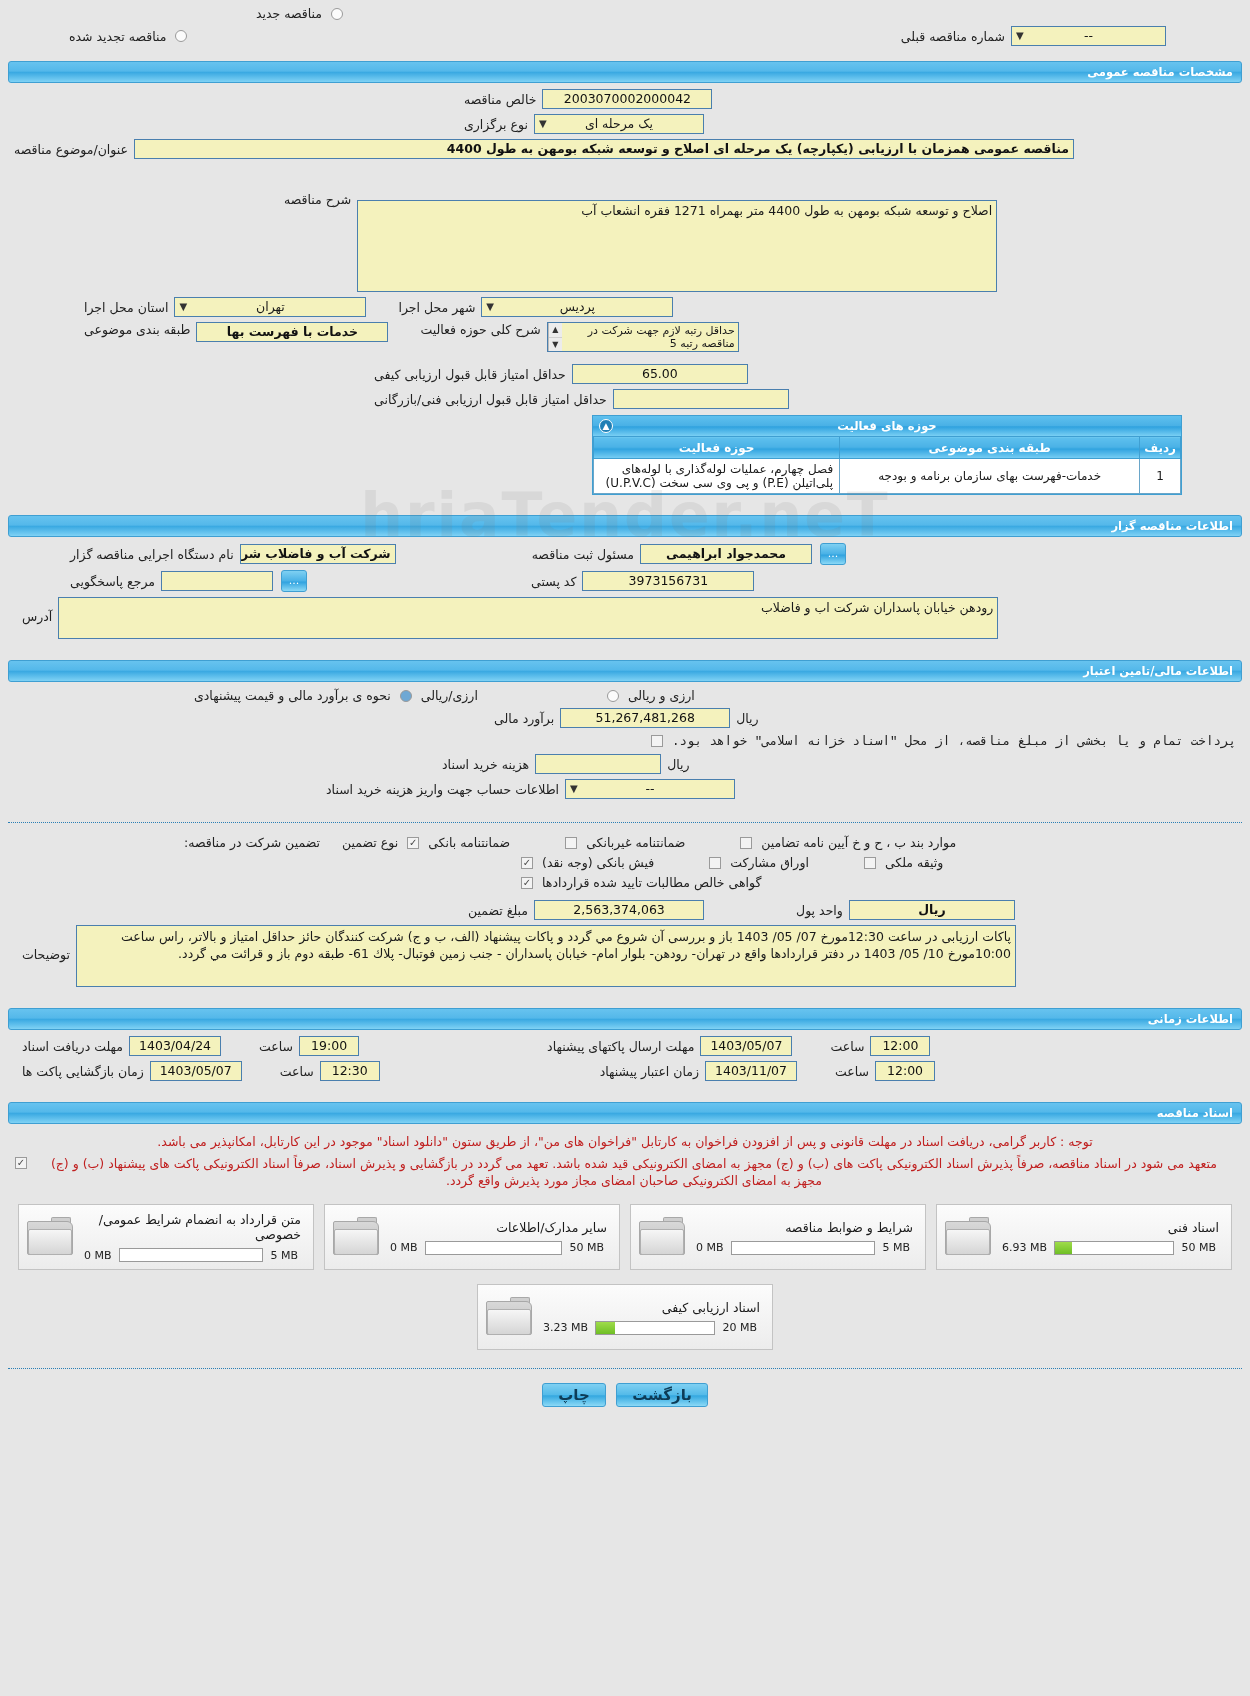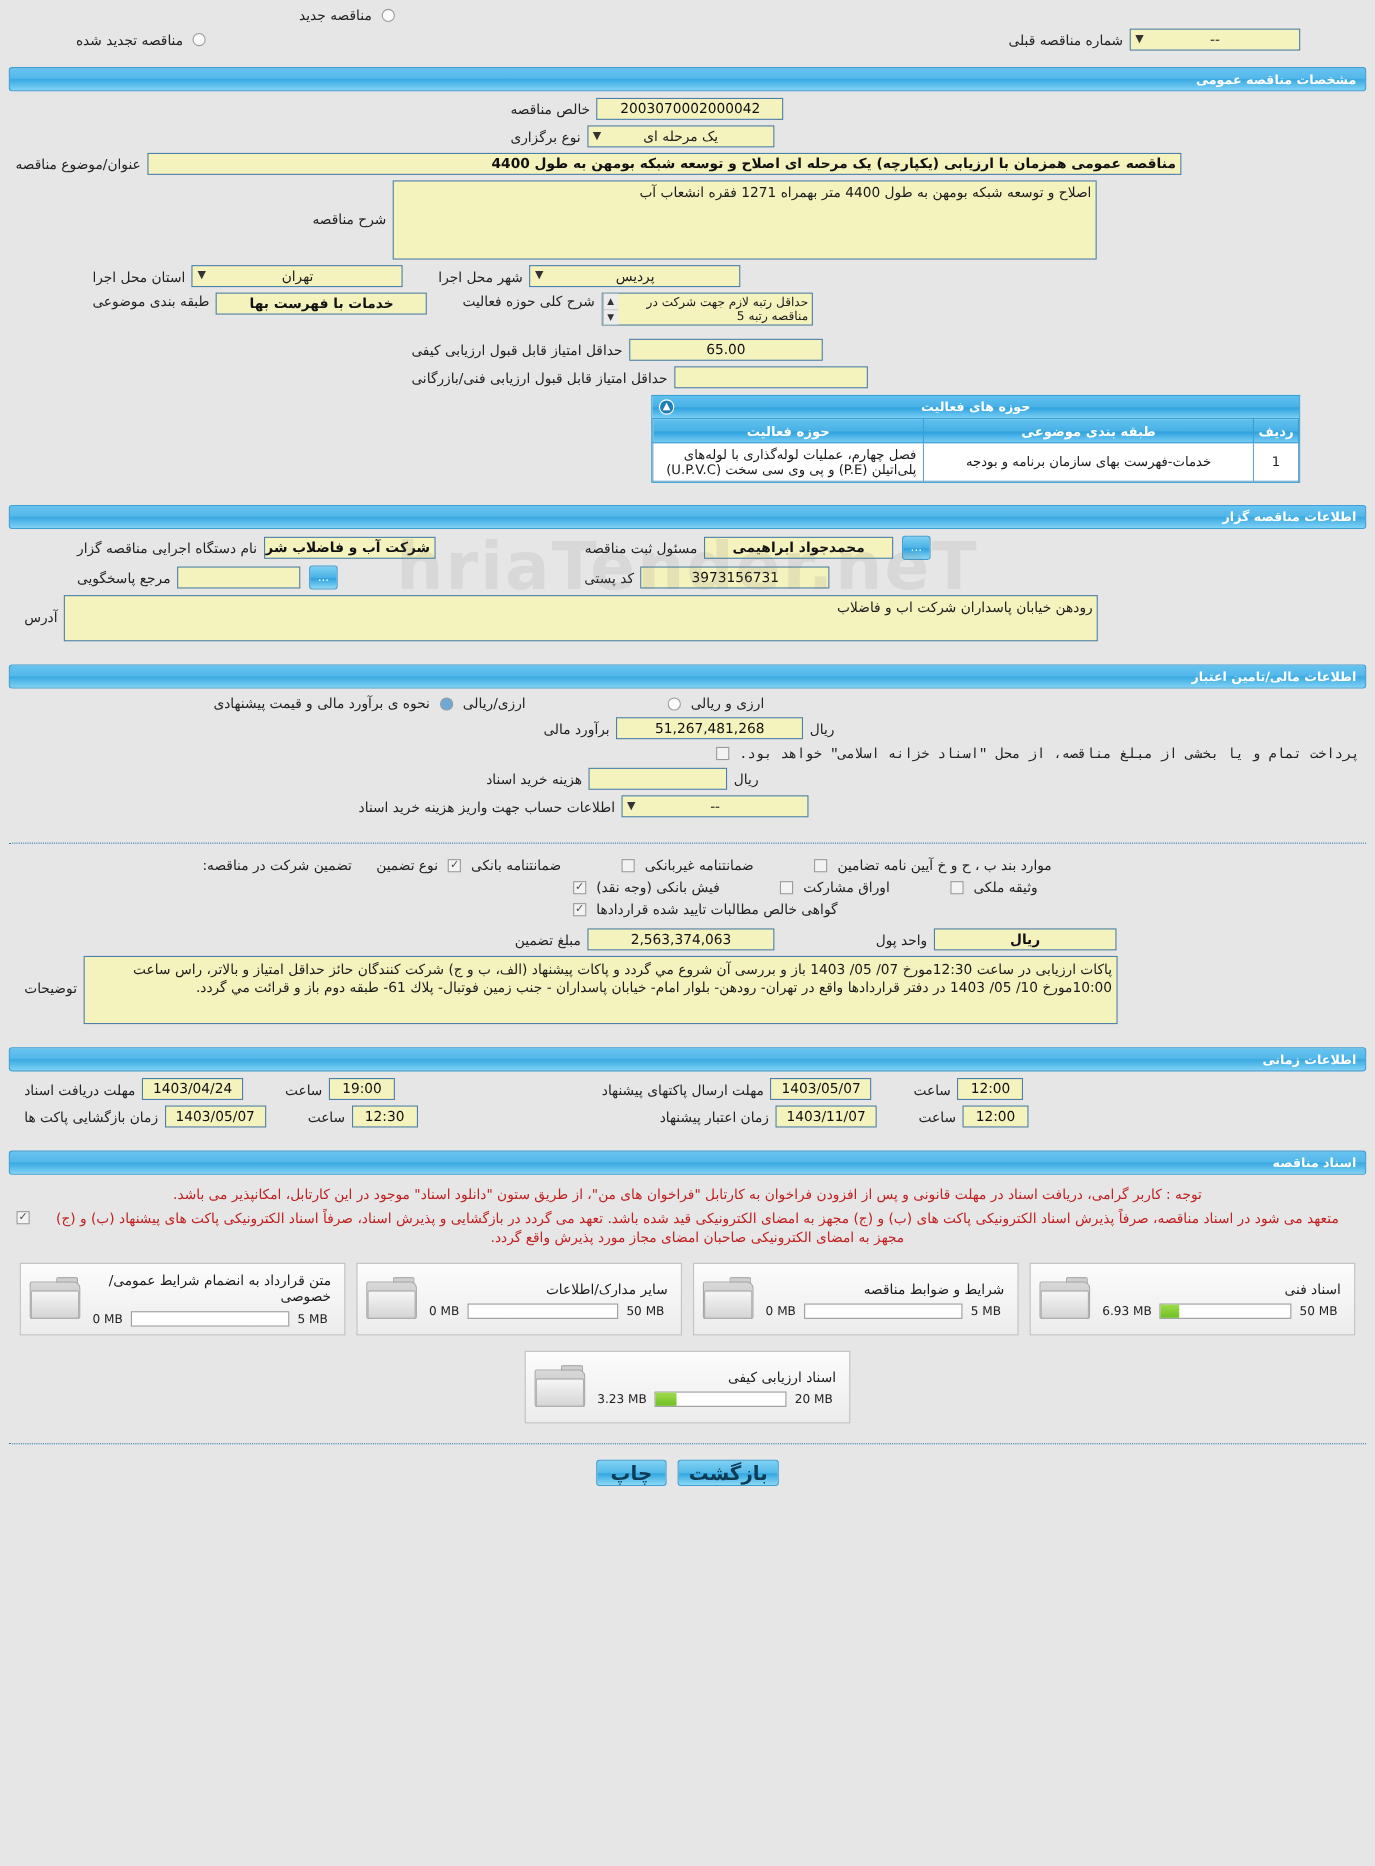--- a/index.html
+++ b/index.html
@@ -201,21 +201,21 @@
   .bar-fill { height: 12px; background: linear-gradient(to bottom,#9fdc4a,#6fbf25); }
   .bar-cap { font-size: 11px; color: #222; padding: 0 3px; white-space: nowrap; }
   .bar-used { font-size: 11px; color: #222; padding: 0 3px; white-space: nowrap; }
 
   
   .footer { display: flex; justify-content: center; gap: 10px; padding: 14px 0 18px 0; }
   .btn {
     min-width: 92px; height: 24px;
     background: linear-gradient(to bottom,#7fd0f2 0%, #55bbe9 48%, #34a8e0 54%, #8bd9f6 100%);
     border: 1px solid #3f9fd2; border-radius: 3px;
-    color: #0d3c57; font-size: 18px; font-weight: bold;
+    color: #0d3c57; font-size: 15px; font-weight: bold;
     display: flex; align-items: center; justify-content: center;
   }
   .sep-line { border-top: 1px dotted #2a7fb5; margin: 6px 8px 0 8px; }
 
   .ellipsis-btn {
     width: 26px; height: 22px;
     background: linear-gradient(to bottom,#7fd0f2 0%, #49b1e6 50%, #2fa2df 55%, #8bd9f6 100%);
     border: 1px solid #3f9fd2; border-radius: 3px;
     color: #fff; font-size: 11px; line-height: 20px; text-align: center;
   }
@@ -228,21 +228,21 @@
   }
 </style>
 </head>
 <body>
 
 <div class="page">
 
   <div class="wm">hriaTender.neT</div>
 
 
-  <div style="padding:6px 8px 2px 8px;">
+  <div style="padding:6px 24px 2px 8px;">
     <div class="row" style="justify-content:flex-start;">
       <div style="width:100%; display:flex; justify-content:flex-start; align-items:center; padding-right:880px;">
         <span class="radio"></span>
         <span class="lbl">مناقصه جدید</span>
       </div>
     </div>
     <div class="row" style="justify-content:flex-start; align-items:center;">
       <div class="sel" style="width:155px; margin-right:60px;">
         <span class="chev">▼</span>
         <span>--</span>
@@ -272,21 +272,21 @@
       <span class="lbl">نوع برگزاری</span>
       <span style="width:450px;"></span>
     </div>
 
     <div class="row" style="justify-content:flex-end;">
       <div class="fld left bold" style="width:940px; position:relative; left:-0px;">مناقصه عمومی همزمان با ارزیابی (یکپارچه) یک مرحله ای اصلاح و توسعه شبکه بومهن به طول 4400</div>
       <span class="lbl">عنوان/موضوع مناقصه</span>
     </div>
 
     <div class="row" style="justify-content:flex-end; align-items:flex-start;">
-      <div class="ta" style="width:640px; height:72px;">اصلاح و توسعه شبکه بومهن به طول 4400 متر بهمراه 1271 فقره انشعاب آب</div>
+      <div class="ta" style="width:640px; height:92px;margin-top:36px;">اصلاح و توسعه شبکه بومهن به طول 4400 متر بهمراه 1271 فقره انشعاب آب</div>
       <span class="lbl" style="padding-top:28px;">شرح مناقصه</span>
       <span style="width:270px;"></span>
     </div>
 
     <div class="row" style="justify-content:flex-end;">
       <div class="sel" style="width:192px;">
         <span class="chev">▼</span>
         <span>پردیس</span>
       </div>
       <span class="lbl">شهر محل اجرا</span>

